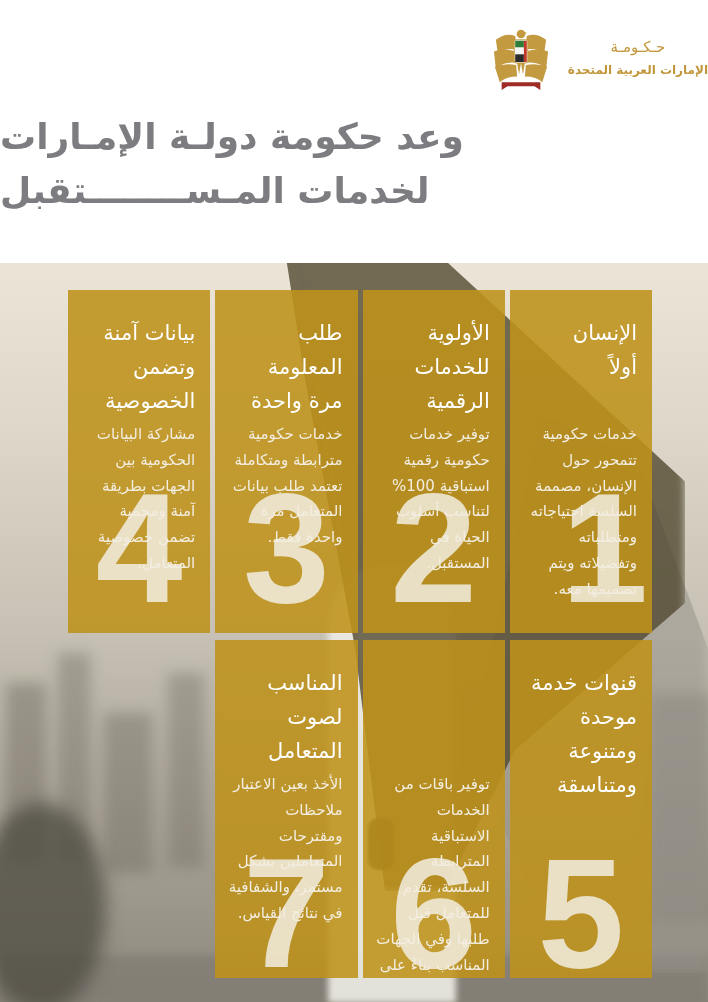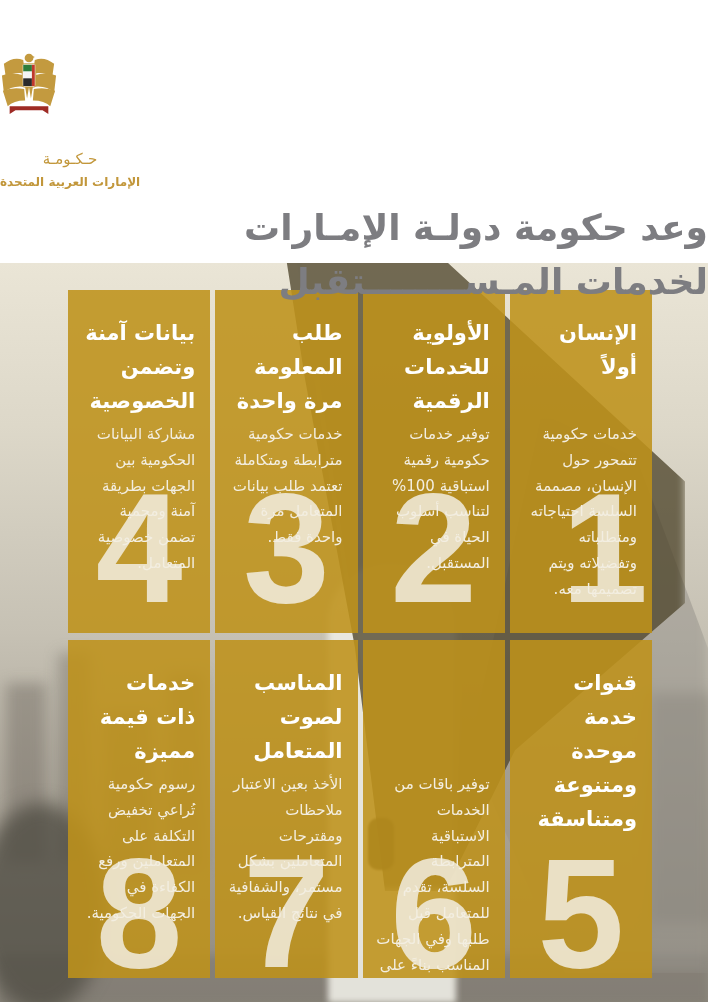--- a/index.html
+++ b/index.html
@@ -2,25 +2,25 @@
 <html lang="ar" dir="rtl"><head>
 <meta charset="utf-8">
 <style>
   html,body{margin:0;padding:0;background:#ffffff;}
   .poster{
     position:relative;width:708px;height:1002px;overflow:hidden;
     background:#ffffff;font-family:"DejaVu Sans",sans-serif;direction:rtl;
   }
   
   .header{position:absolute;top:0;left:0;right:0;height:263px;background:#ffffff;z-index:3;}
-  .logo{display:flex;flex-direction:column;justify-content:flex-end;align-items:flex-start;gap:18px;padding-top:28px;direction:ltr;margin-top:24px;}
+  .logo{display:flex;flex-direction:row;justify-content:flex-end;align-items:flex-start;gap:18px;padding-top:28px;direction:ltr;}
   .logo-text{padding-top:10px;text-align:center;color:#c2973b;direction:rtl;}
   .logo-text .l1{font-size:15px;margin-bottom:7px;}
   .logo-text .l2{font-size:12px;font-weight:bold;}
-  .main-title{margin-top:12px;text-align:right;color:#7d7d81;font-weight:bold;font-size:36px;line-height:1.5;white-space:pre-line;}
+  .main-title{margin-top:12px;text-align:left;color:#7d7d81;font-weight:bold;font-size:36px;line-height:1.5;white-space:pre-line;}
   
   .photo{position:absolute;top:263px;left:0;right:0;bottom:0;overflow:hidden;
     background:linear-gradient(180deg,#eae5d6 0%,#ddd8c9 22%,#c6c1b4 50%,#a9a397 75%,#8e897e 100%);}
   .photo div{position:absolute;}
   .flag-dark{left:185px;top:-12px;width:500px;height:640px;background:rgba(80,70,45,0.78);filter:blur(4px);
     clip-path:polygon(20% 0,50% 0,100% 36%,100% 55%,66% 78%,52% 100%,40% 100%,34% 62%,24% 20%);}
   .flag-gray{left:470px;top:150px;width:238px;height:560px;background:rgba(152,147,141,0.55);filter:blur(6px);
     clip-path:polygon(30% 0,70% 8%,100% 42%,100% 100%,40% 100%,0 60%);}
   .pole{left:296px;top:-6px;width:5px;height:650px;background:rgba(226,223,213,0.9);transform:rotate(-8.5deg);transform-origin:top center;}
   .person{left:328px;top:300px;width:128px;height:440px;background:rgba(236,234,227,0.92);border-radius:60px 60px 0 0;filter:blur(3px);}
@@ -31,21 +31,21 @@
   .skyline4{left:168px;top:410px;width:36px;height:195px;background:rgba(110,105,95,0.38);filter:blur(7px);}
   .tower-right{left:648px;top:430px;width:62px;height:230px;background:rgba(118,113,103,0.45);filter:blur(7px);}
   .bush{left:-24px;top:540px;width:130px;height:210px;background:rgba(78,75,66,0.75);border-radius:50%;filter:blur(9px);}
   .ground{left:0;top:692px;width:708px;height:50px;background:rgba(122,117,109,0.55);filter:blur(4px);}
   
   .row{position:absolute;left:68px;width:584px;display:grid;grid-template-columns:repeat(4,1fr);gap:5px;direction:rtl;z-index:2;}
   .row-top{top:290px;height:343px;}
   .row-bottom{top:640px;height:338px;}
   .card{position:relative;background:rgba(190,146,26,0.88);overflow:hidden;
     box-sizing:border-box;padding:26px 15px 0 12px;color:#ffffff;text-align:right;}
-  .card-title{font-size:21px;font-weight:bold;line-height:1.62;white-space:pre-line;}
+  .card-title{font-size:21px;font-weight:normal;line-height:1.62;white-space:pre-line;}
   .card-body{position:absolute;top:132px;right:15px;left:12px;font-size:15px;line-height:1.72;color:#f3eee1;}
   .card-num{position:absolute;left:0;right:0;bottom:12px;text-align:center;direction:ltr;
     font-family:"Liberation Sans","DejaVu Sans",sans-serif;font-weight:bold;font-size:156px;line-height:0.92;
     color:rgba(242,237,224,0.85);}
   .row-bottom .card-num{bottom:-8px;}
   .num-right{text-align:right;padding-right:4px;}
 </style>
 </head>
 <body>
 
@@ -142,22 +142,15 @@
       <div class="card-body">توفير باقات من الخدمات الاستباقية المترابطة السلسة، تقدم للمتعامل قبل طلبها وفي الجهات المناسب بناءً على أحداث الحياة.</div>
       <div class="card-num">6</div>
     </div>
     <div class="card">
       <div class="card-title">المناسب
 لصوت
 المتعامل</div>
       <div class="card-body">الأخذ بعين الاعتبار ملاحظات ومقترحات المتعاملين بشكل مستمر، والشفافية في نتائج القياس.</div>
       <div class="card-num">7</div>
     </div>
-    <div class="card">
-      <div class="card-title">خدمات
-ذات قيمة
-مميزة</div>
-      <div class="card-body">رسوم حكومية تُراعي تخفيض التكلفة على المتعاملين ورفع الكفاءة في الجهات الحكومية.</div>
-      <div class="card-num">8</div>
-    </div>
   </div>
 
 </div>
 
 </body></html>

